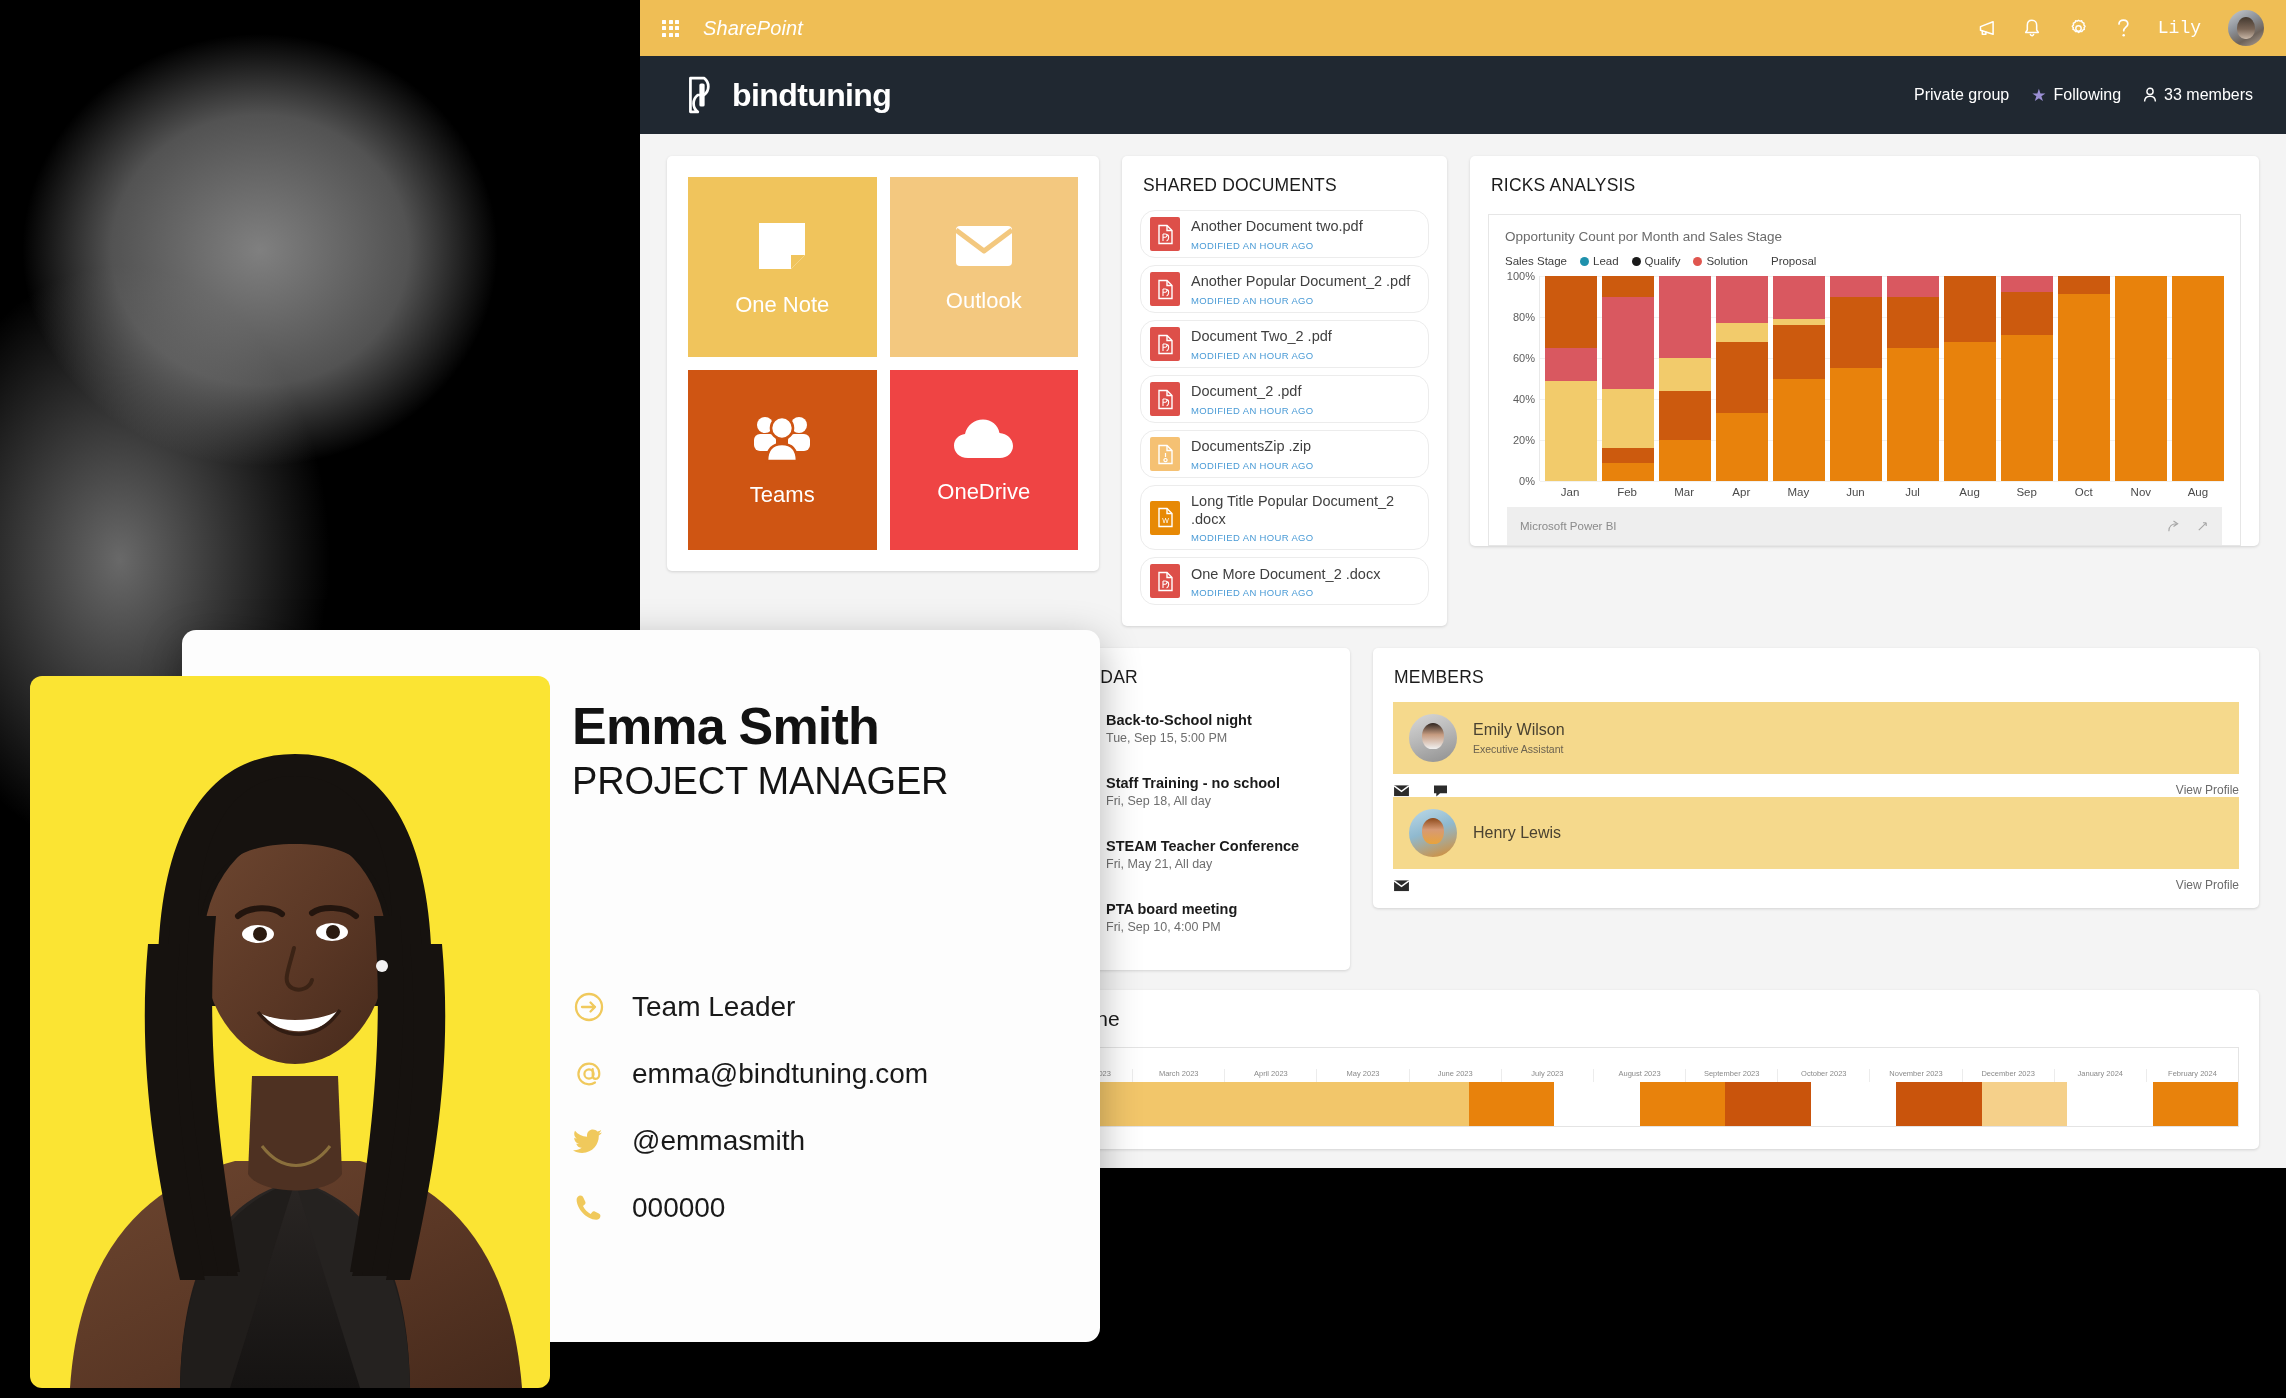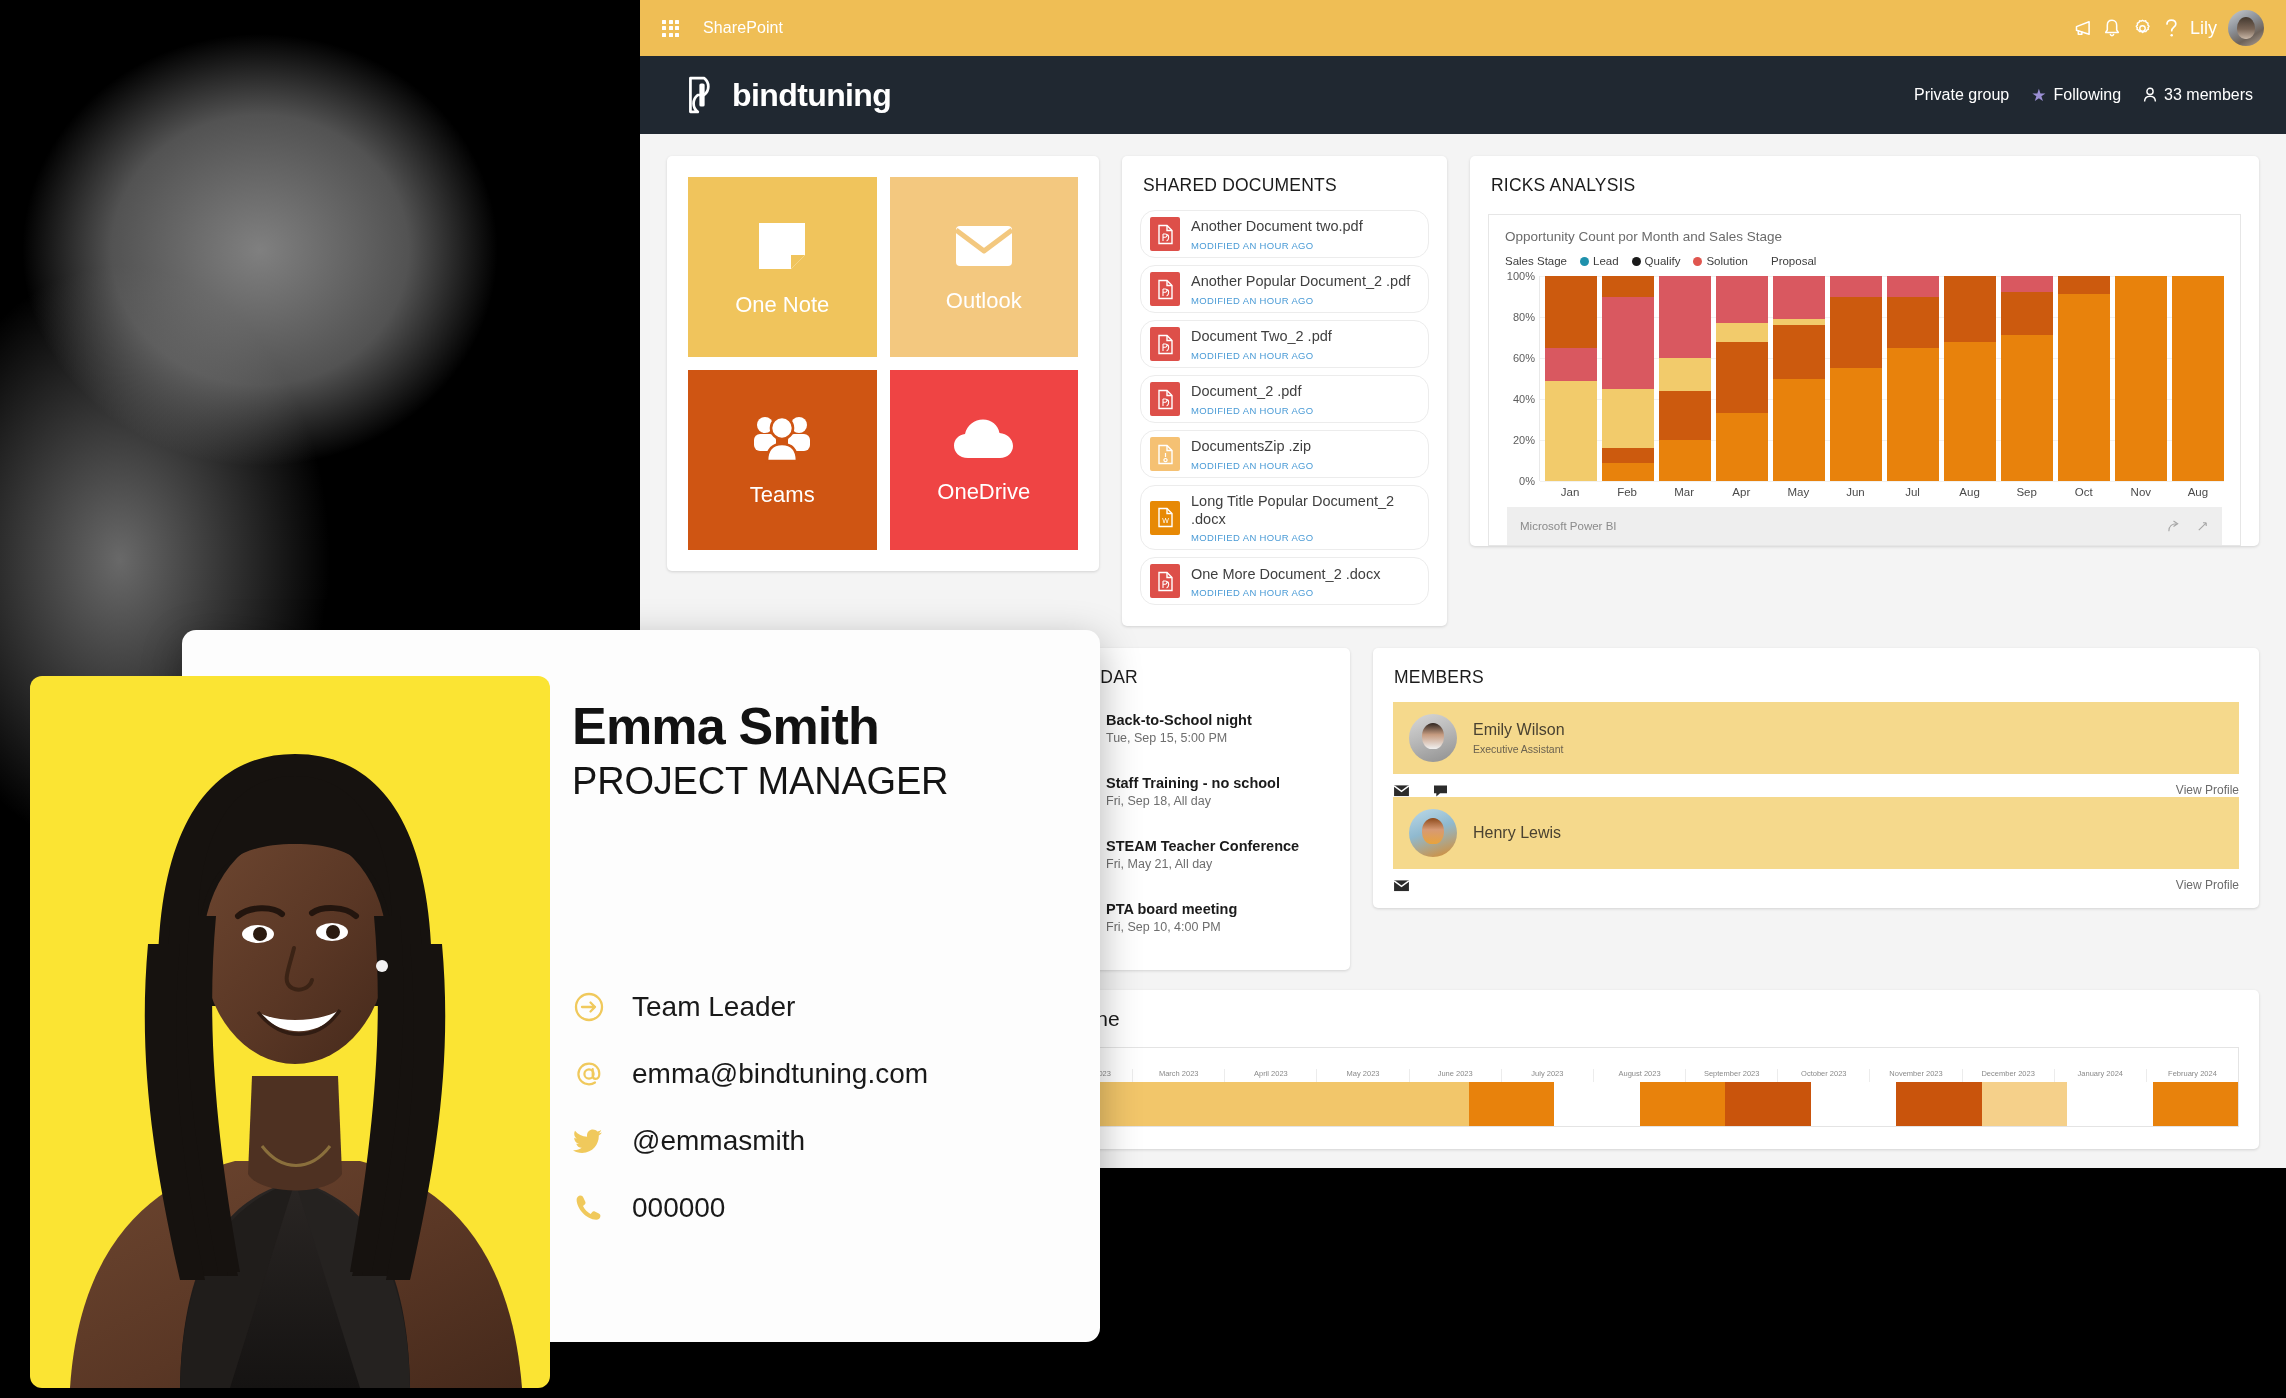--- a/index.html
+++ b/index.html
@@ -27,28 +27,28 @@
     background: #f4f4f4; overflow: hidden;
   }
 
   
   #suitebar {
     height: 56px; background: #efbe55; display: flex; align-items: center;
     padding: 0 22px; gap: 14px; color: #fff; position: relative;
   }
   .waffle { display: grid; grid-template-columns: repeat(3,4px); gap: 2.5px; margin-right: 10px; }
   .waffle i { width: 4px; height: 4px; background: #fff; display: block; border-radius: .5px; }
-  #sp-label { font-size: 16px; letter-spacing: .1px; }
+  #sp-label { font-size: 20px; letter-spacing: .1px; font-style: italic; }
   #searchbox {
     position: absolute; left: 50%; transform: translateX(-50%);
     width: 545px; height: 38px; background: #e2e2e2; border-radius: 2px;
     display: flex; align-items: center; padding: 0 14px; gap: 11px;
   }
   #searchbox .ph { font-size: 17px; color: #3a3a3a; }
-  .suite-right { margin-left: auto; display: flex; align-items: center; gap: 11px; }
+  .suite-right { margin-left: auto; display: flex; align-items: center; gap: 27px; font-family: Liberation Mono, monospace; }
   .suite-right svg { display: block; }
   #lily-label { font-size: 18px; color: #fff; }
   #lily-avatar {
     width: 36px; height: 36px; border-radius: 50%; overflow: hidden;
     background: linear-gradient(150deg,#c9cdd2 0%,#8d9299 40%,#6d6259 70%,#b7a79a 100%);
     position: relative; flex: none;
   }
   #lily-avatar::after {
     content:""; position:absolute; left:9px; top:7px; width:18px; height:22px; border-radius:50% 50% 45% 45%;
     background: linear-gradient(180deg,#43382f 0%,#7a6657 55%,#c8b6a6 100%);

